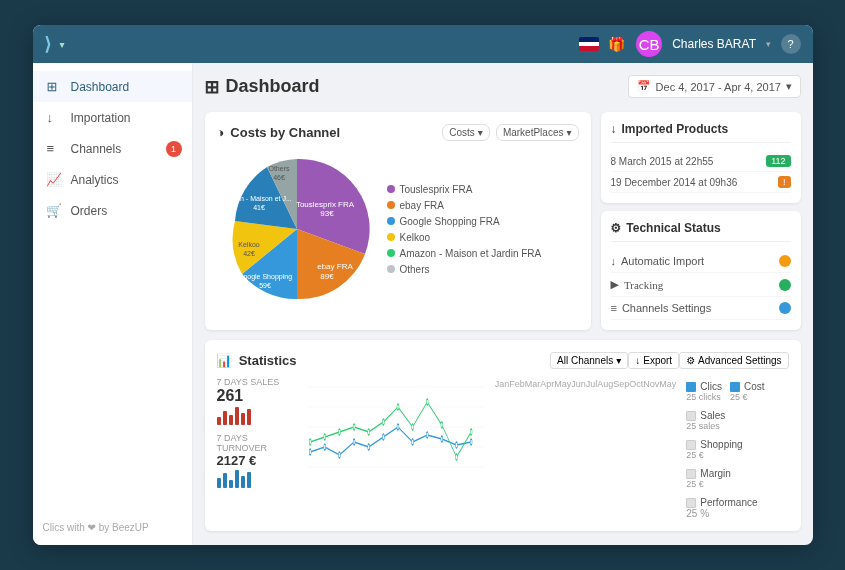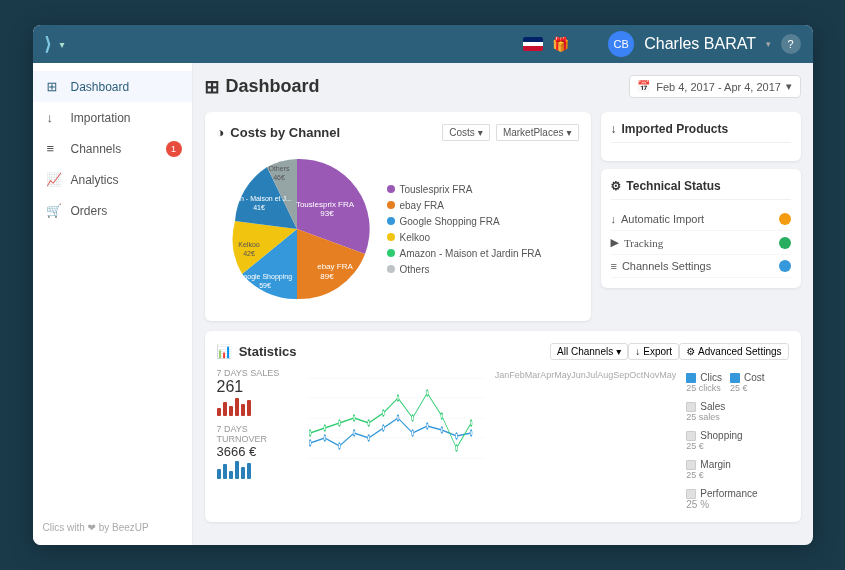--- a/index.html
+++ b/index.html
@@ -61,29 +61,28 @@
       background: linear-gradient(180deg, #012169 33%, #fff 33%, #fff 66%, #C8102E 66%);
       border-radius: 2px;
       position: relative;
       overflow: hidden;
     }
     .gift-icon { font-size: 14px; }
     .user-avatar {
       width: 26px;
       height: 26px;
       border-radius: 50%;
-      background: #3b82f6;
+      background: #d946ef;
       display: flex;
       align-items: center;
       justify-content: center;
-      font-size: 11px;
+      font-size: 15px;
       color: #fff;
-      margin-left: 28px;
-    }
-    .user-name { color: #fff; font-size: 16px; }
+    }
+    .user-name { color: #fff; font-size: 12px; }
     .help-btn {
       width: 20px; height: 20px;
       border-radius: 50%;
       background: rgba(255,255,255,0.2);
       color: #fff;
       display: flex; align-items: center; justify-content: center;
       font-size: 11px; cursor: pointer;
     }
     
     .main-layout {
@@ -205,21 +204,21 @@
       gap: 6px;
     }
     .card-filters {
       display: flex;
       gap: 6px;
     }
     .filter-btn {
       font-size: 10px;
       color: #555;
       border: 1px solid #ddd;
-      border-radius: 1px;
+      border-radius: 7px;
       padding: 2px 6px;
       cursor: pointer;
       background: #fff;
       display: flex; align-items: center; gap: 3px;
     }
     .costs-content {
       display: flex;
       gap: 10px;
     }
     .pie-container {
@@ -364,21 +363,21 @@
     .kpi-block {
       margin-bottom: 8px;
     }
     .kpi-label {
       font-size: 9px;
       color: #999;
       text-transform: uppercase;
     }
     .kpi-value {
       font-size: 16px;
-      font-weight: 400;
+      font-weight: 700;
       color: #333;
     }
     .mini-bars {
       display: flex;
       align-items: flex-end;
       gap: 2px;
       height: 20px;
     }
     .mini-bar {
       width: 4px;
@@ -467,21 +466,21 @@
 
     <div class="content">
 
       <div class="page-header">
         <div class="page-title">
           <span>⊞</span>
           <span>Dashboard</span>
         </div>
         <div class="date-picker">
           <span>📅</span>
-          <span>Feb 4, 2017 - Apr 4, 2017</span>
+          <span>Dec 4, 2017 - Apr 4, 2017</span>
           <span>▾</span>
         </div>
       </div>
 
       <div class="top-row">
 
         <div class="costs-card">
           <div class="card-header">
             <div class="card-title">
               <span>◑</span>
@@ -556,20 +555,28 @@
             </div>
           </div>
         </div>
 
         <div class="right-panel">
 
           <div class="panel-card">
             <div class="panel-card-title">
               <span>↓</span>
               <span>Imported Products</span>
+            </div>
+            <div class="imported-item">
+              <span>8 March 2015 at 22h55</span>
+              <span class="imported-badge badge-green">112</span>
+            </div>
+            <div class="imported-item">
+              <span>19 December 2014 at 09h36</span>
+              <span class="imported-badge badge-warning">!</span>
             </div>
           </div>
 
           <div class="panel-card">
             <div class="panel-card-title">
               <span>⚙</span>
               <span>Technical Status</span>
             </div>
             <div class="status-row">
               <span>↓</span>
@@ -622,21 +629,21 @@
                 <div class="mini-bar" style="height:8px;"></div>
                 <div class="mini-bar" style="height:14px;"></div>
                 <div class="mini-bar" style="height:10px;"></div>
                 <div class="mini-bar" style="height:18px;"></div>
                 <div class="mini-bar" style="height:12px;"></div>
                 <div class="mini-bar" style="height:16px;"></div>
               </div>
             </div>
             <div class="kpi-block">
               <div class="kpi-label">7 DAYS TURNOVER</div>
-              <div class="kpi-value" style="font-size:13px;">3666 €</div>
+              <div class="kpi-value" style="font-size:13px;">2127 €</div>
               <div class="mini-bars">
                 <div class="mini-bar-blue" style="height:10px;"></div>
                 <div class="mini-bar-blue" style="height:15px;"></div>
                 <div class="mini-bar-blue" style="height:8px;"></div>
                 <div class="mini-bar-blue" style="height:18px;"></div>
                 <div class="mini-bar-blue" style="height:12px;"></div>
                 <div class="mini-bar-blue" style="height:16px;"></div>
               </div>
             </div>
           </div>

